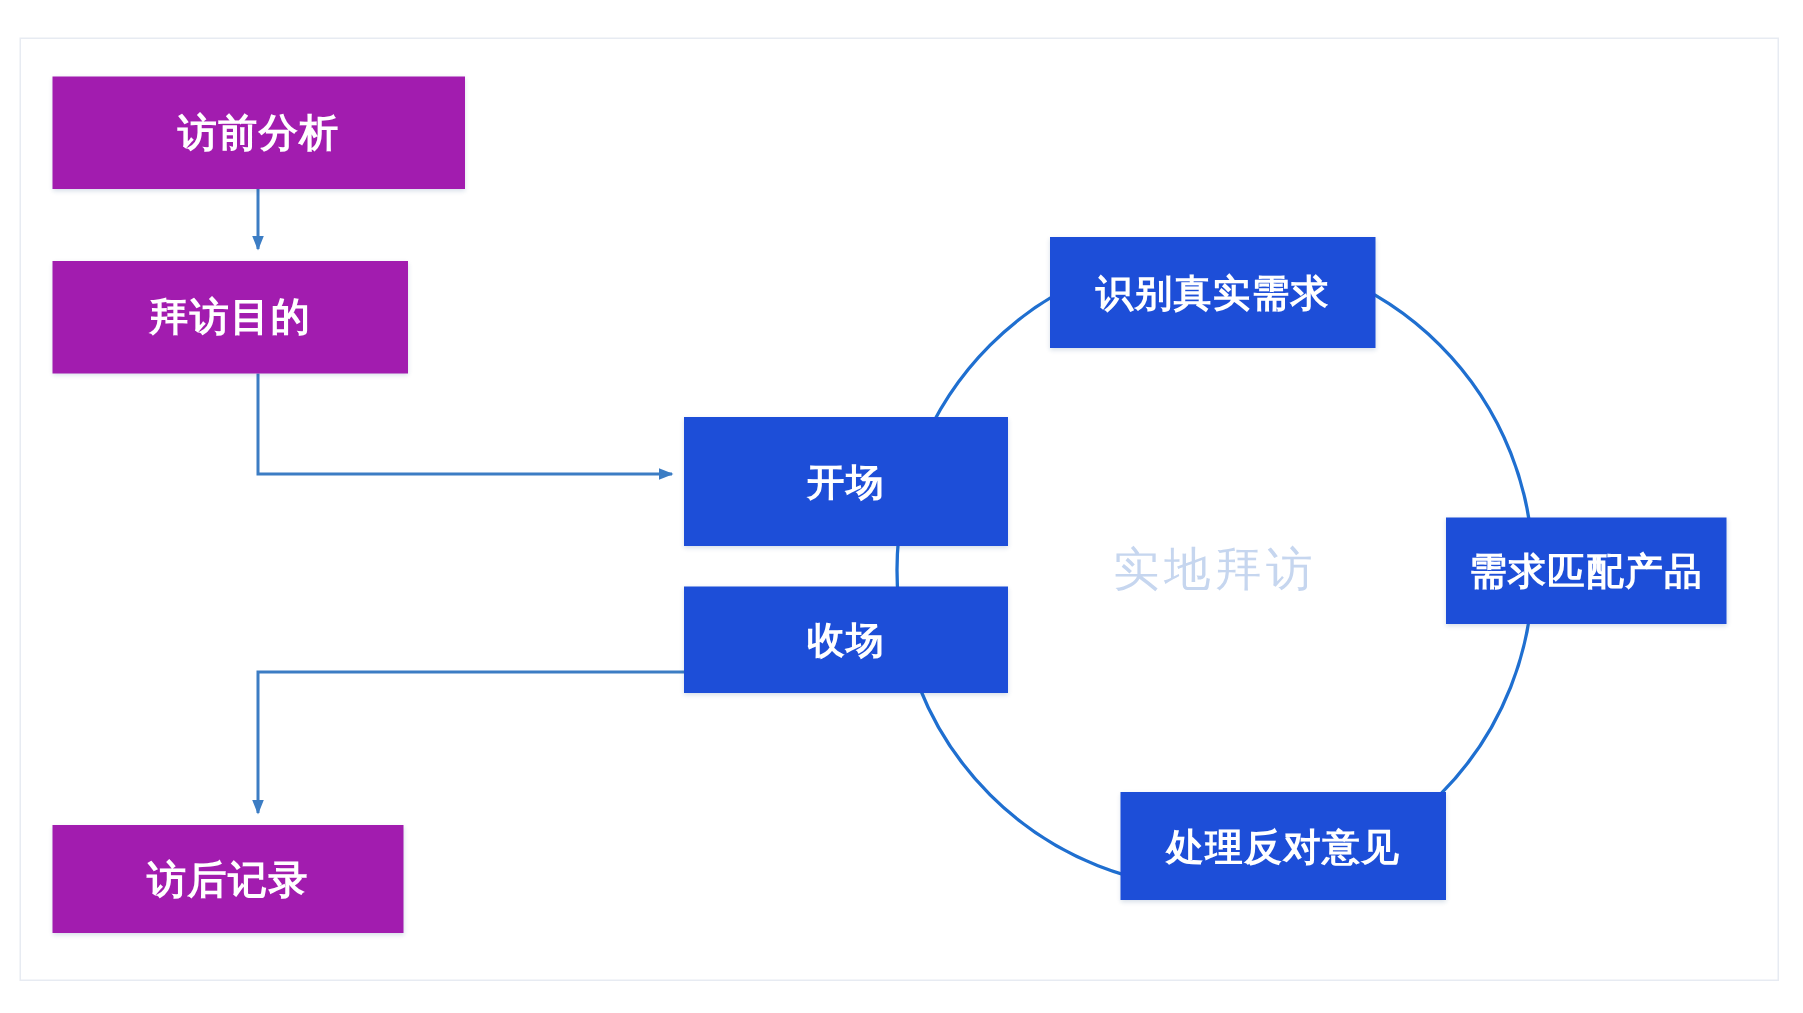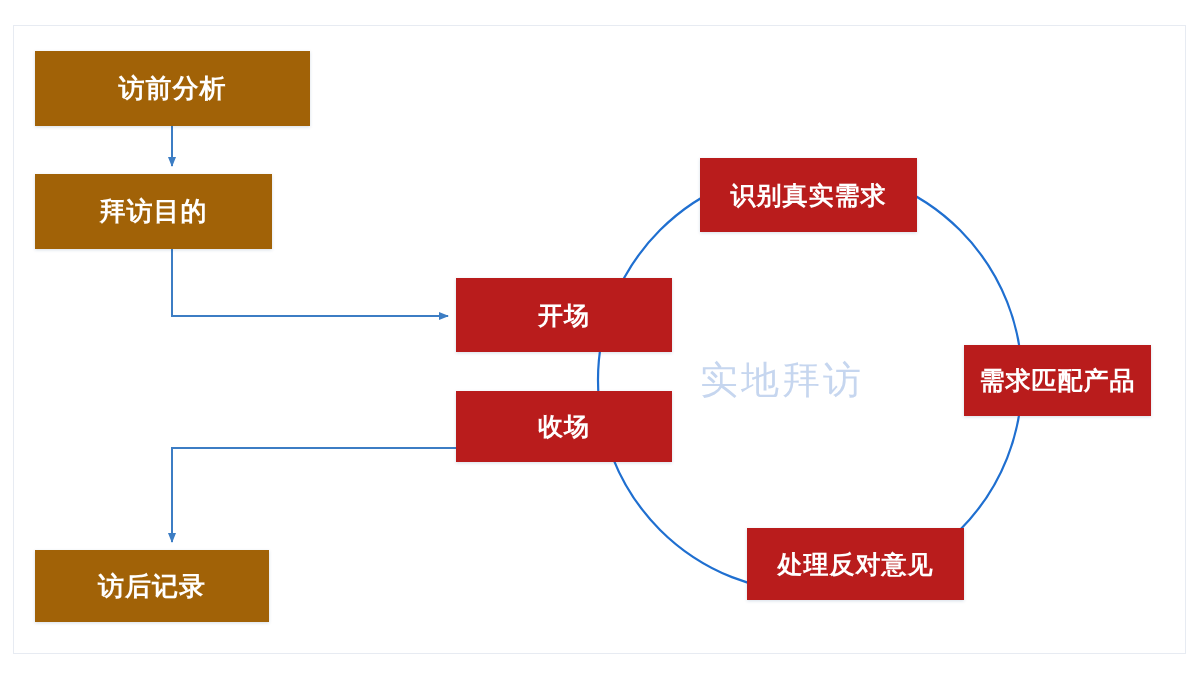--- a/index.html
+++ b/index.html
@@ -51,47 +51,47 @@
     align-items: center;
     justify-content: center;
     color: #ffffff;
     font-weight: bold;
     letter-spacing: 1px;
     box-sizing: border-box;
     box-shadow: 0 1px 3px rgba(30, 70, 130, 0.18);
     user-select: none;
   }
 
-  .node.dark  { background: #a16207; font-size: 26px; }
-  .node.light { background: #b91c1c; font-size: 25px; }
+  .node.dark  { background: #a21caf; font-size: 26px; }
+  .node.light { background: #1d4ed8; font-size: 25px; }
 
   
   #node-pre-visit-analysis { left: 35px;  top: 51px;  width: 275px; height: 75px; }
   #node-visit-purpose      { left: 35px;  top: 174px; width: 237px; height: 75px; }
   #node-post-visit-record  { left: 35px;  top: 550px; width: 234px; height: 72px; }
 
-  #node-opening { left: 456px; top: 278px; width: 216px; height: 74px; }
+  #node-opening { left: 456px; top: 278px; width: 216px; height: 86px; }
   #node-closing { left: 456px; top: 391px; width: 216px; height: 71px; }
 
   #node-identify-needs  { left: 700px; top: 158px; width: 217px; height: 74px; }
   #node-match-product   { left: 964px; top: 345px; width: 187px; height: 71px; }
   #node-handle-objection{ left: 700px; top: 528px; width: 217px; height: 72px; margin-left: 47px; }
 
   
   .cycle-caption {
     position: absolute;
-    left: 672px;
+    left: 700px;
     top: 352px;
     width: 220px;
     height: 56px;
     display: flex;
     align-items: center;
     justify-content: center;
     color: #C6D6EF;
-    font-size: 38px;
+    font-size: 31px;
     letter-spacing: 3px;
     font-weight: normal;
     user-select: none;
   }
 </style>
 </head>
 <body>
 
 <div id="canvas">
 

